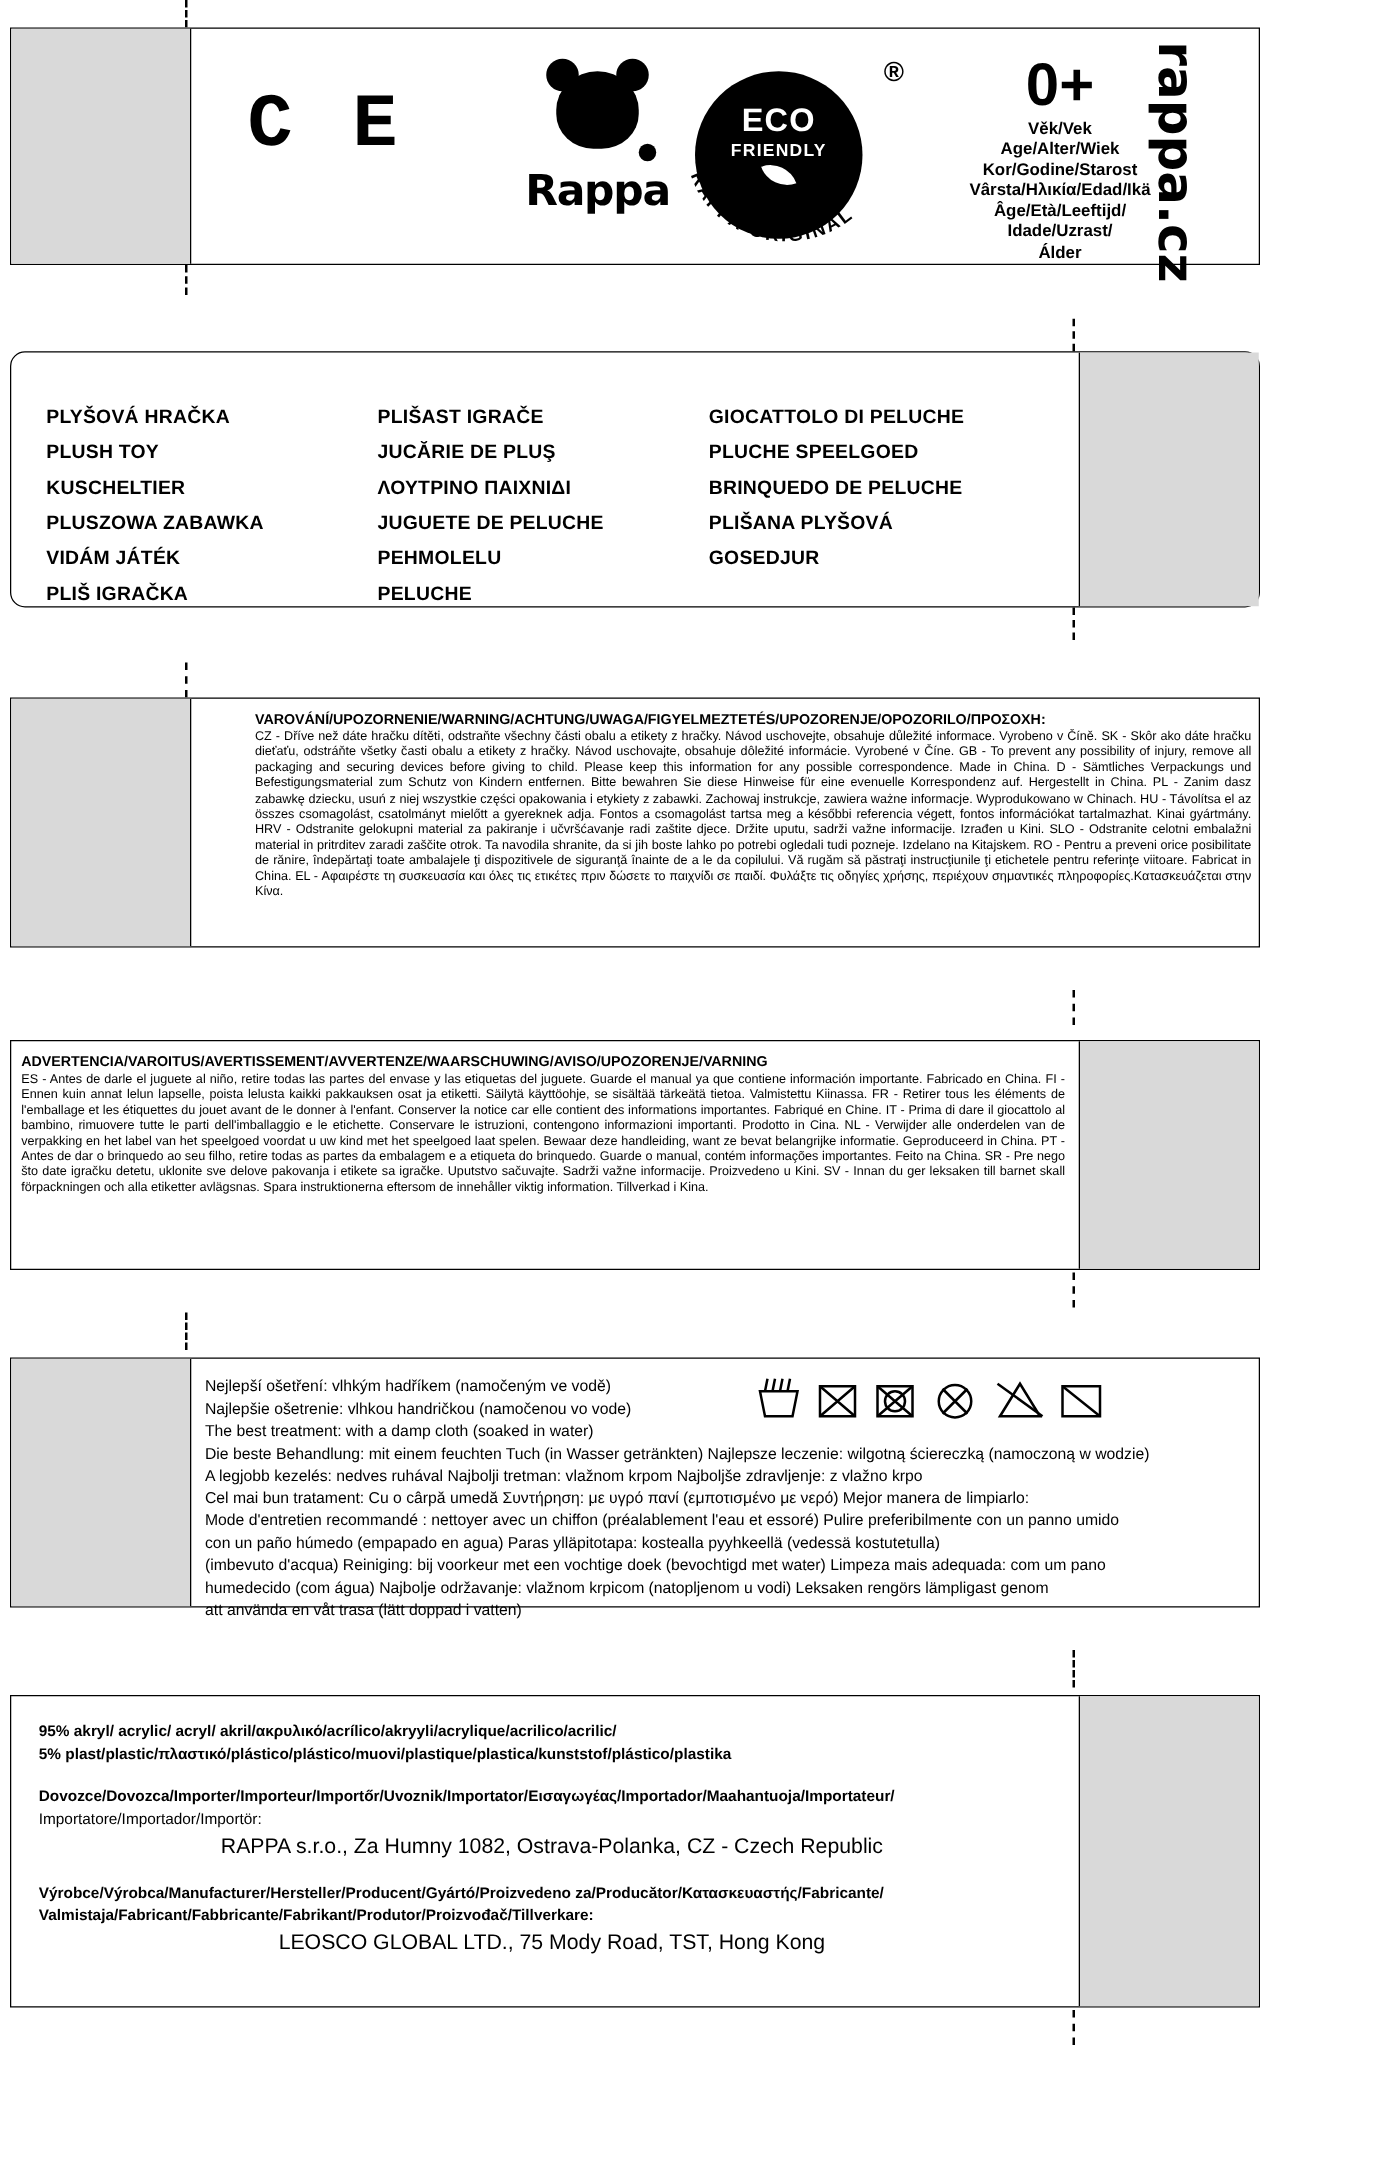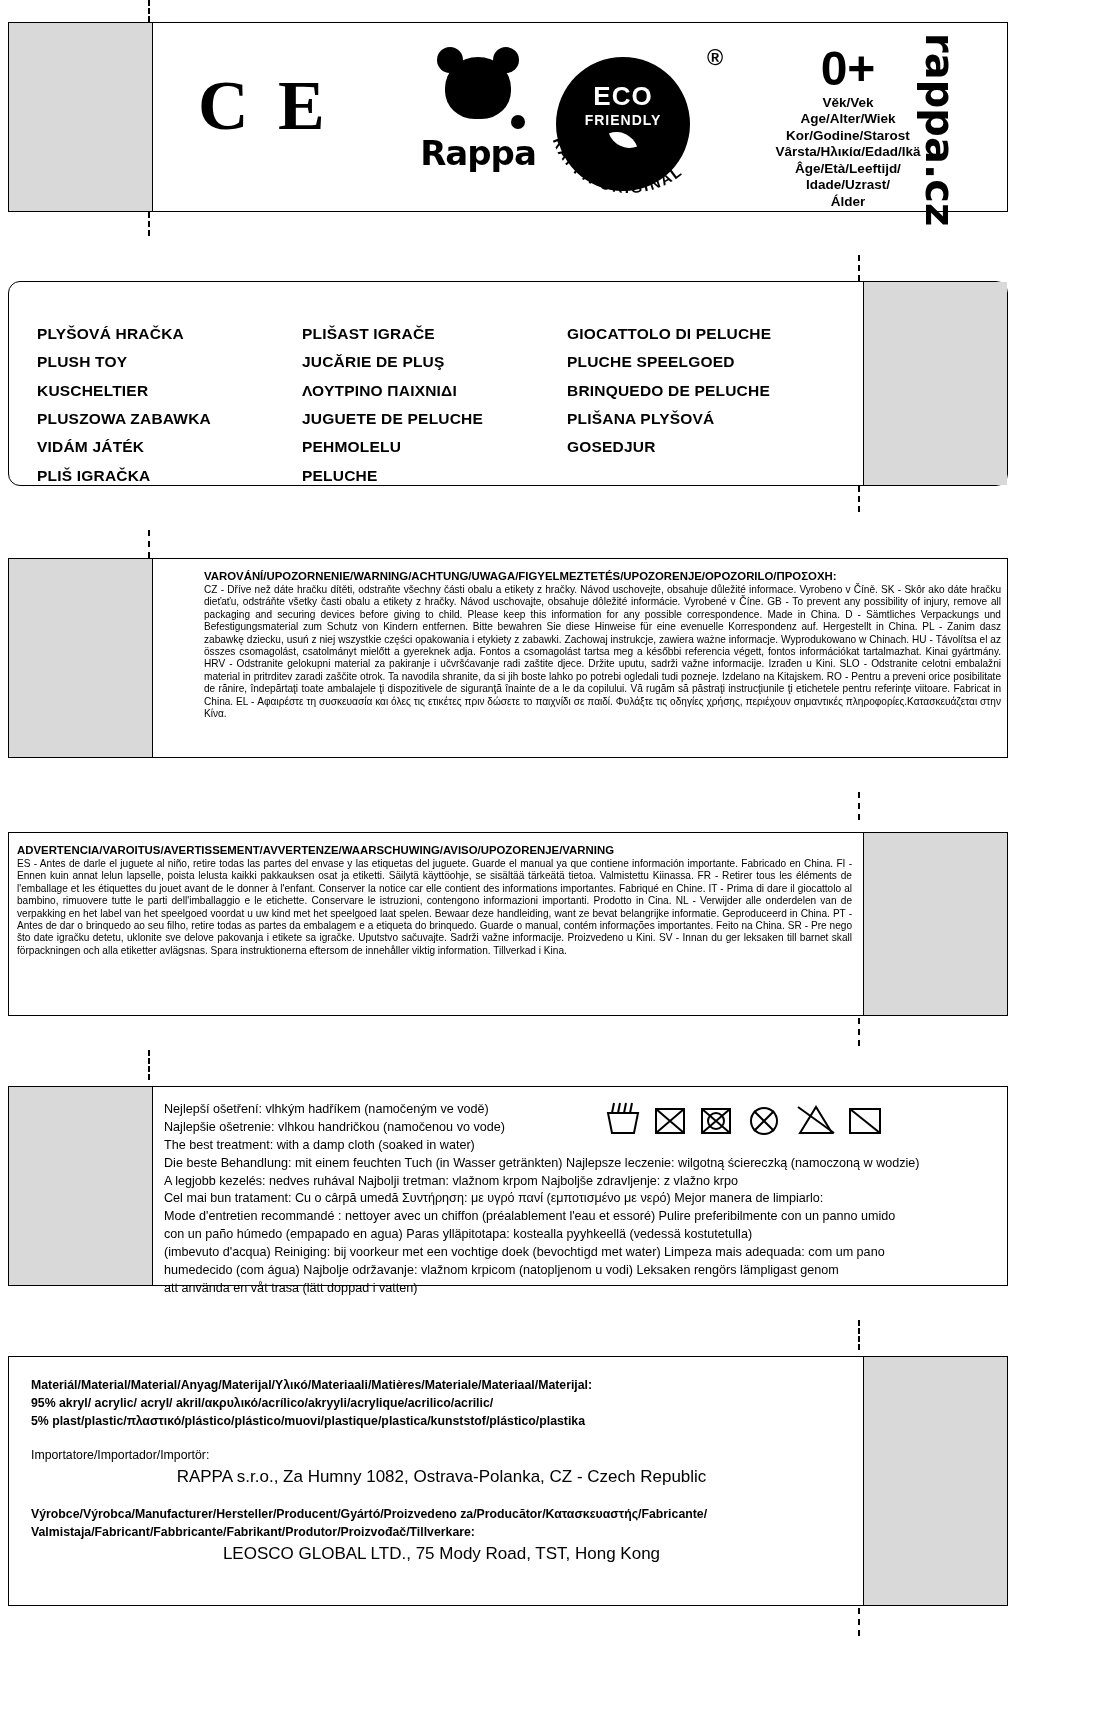--- a/index.html
+++ b/index.html
@@ -34,22 +34,22 @@
     border-left: 2px dashed #000;
   }
   
   #block1 { left: 8px; top: 22px; width: 1000px; height: 190px; }
   #b1-grey { position:absolute; left:0; top:0; width:143px; height:188px; background:#d9d9d9; }
   #b1-main { position:absolute; left:143px; top:0; right:0; bottom:0; border-left:1px solid #000; }
 
   .ce-mark {
     position: absolute;
     left: 45px; top: 48px;
-    font-family: Liberation Serif, serif;
-    font-size: 70px;
+    font-family: Liberation Mono, monospace;
+    font-size: 60px;
     font-weight: 700;
     letter-spacing: 6px;
     line-height: 1;
   }
   .rappa-logo { position: absolute; left: 235px; top: 22px; width: 180px; text-align: center; }
   .rappa-bear { position: relative; width: 86px; height: 86px; margin: 0 auto; }
   .rappa-bear .head {
     position: absolute; left: 10px; top: 12px; width: 66px; height: 62px;
     background: #000; border-radius: 50% 50% 45% 45%;
   }
@@ -330,24 +330,24 @@
       <div>con un paño húmedo (empapado en agua)  Paras ylläpitotapa: kostealla pyyhkeellä (vedessä kostutetulla)</div>
       <div>(imbevuto d'acqua)   Reiniging: bij voorkeur met een vochtige doek (bevochtigd met water)   Limpeza mais adequada: com um pano</div>
       <div>humedecido (com água)   Najbolje održavanje: vlažnom krpicom (natopljenom u vodi)   Leksaken rengörs lämpligast genom</div>
       <div>att använda en våt trasa (lätt doppad i vatten)</div>
     </div>
   </div>
 
   <div class="panel" id="block6">
     <div id="b6-grey"></div>
     <div class="mat-body">
-      <div class="b">Materiál/Material/Material/Anyag/Materijal/Υλικó/Materiaali/Matières/Materiale/Materiaal/Materijal:</div>
       <div class="b">95% akryl/ acrylic/ acryl/ akril/ακρυλικό/acrílico/akryyli/acrylique/acrilico/acrilic/</div>
       <div class="b">5% plast/plastic/πλαστικό/plástico/plástico/muovi/plastique/plastica/kunststof/plástico/plastika</div>
       <div class="mat-gap"></div>
+      <div class="b">Dovozce/Dovozca/Importer/Importeur/Importőr/Uvoznik/Importator/Εισαγωγέας/Importador/Maahantuoja/Importateur/</div>
       <div>Importatore/Importador/Importör:</div>
       <div class="big-line">RAPPA s.r.o., Za Humny 1082, Ostrava-Polanka, CZ - Czech Republic</div>
       <div class="mat-gap"></div>
       <div class="b">Výrobce/Výrobca/Manufacturer/Hersteller/Producent/Gyártó/Proizvedeno za/Producător/Κατασκευαστής/Fabricante/</div>
       <div class="b">Valmistaja/Fabricant/Fabbricante/Fabrikant/Produtor/Proizvođač/Tillverkare:</div>
       <div class="big-line">LEOSCO GLOBAL LTD., 75 Mody Road, TST, Hong Kong</div>
     </div>
   </div>
 
 </div>

